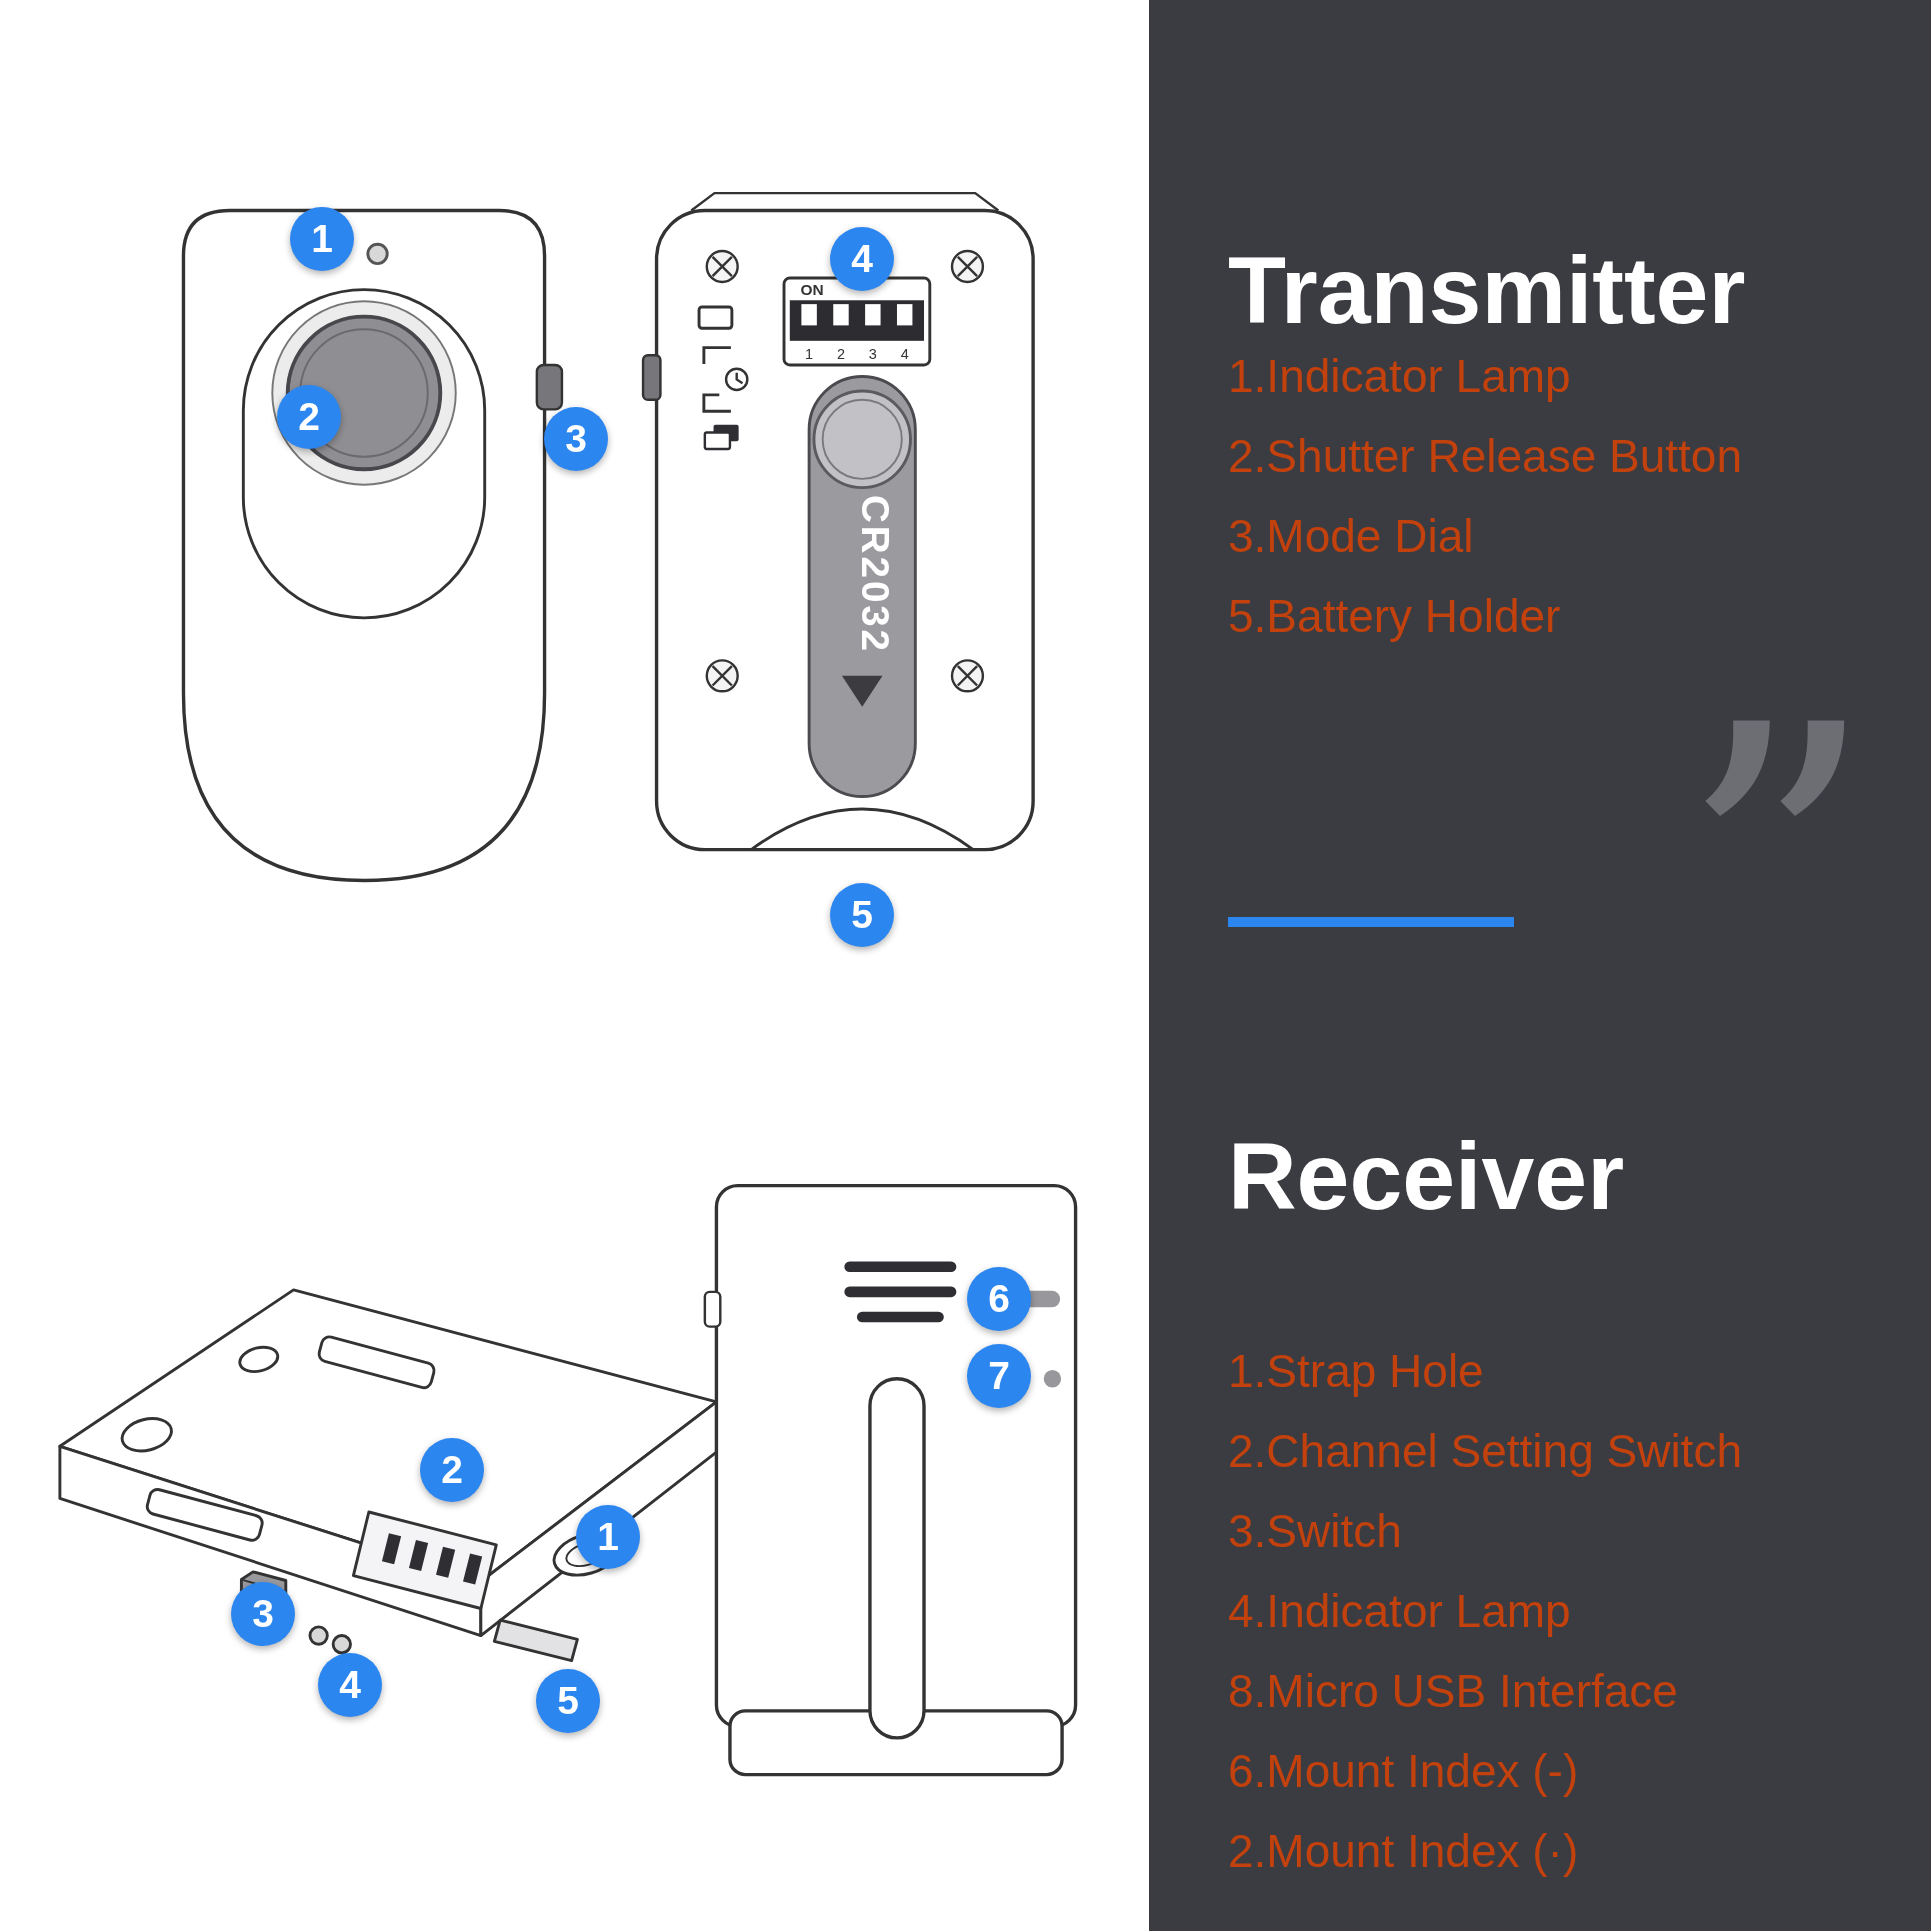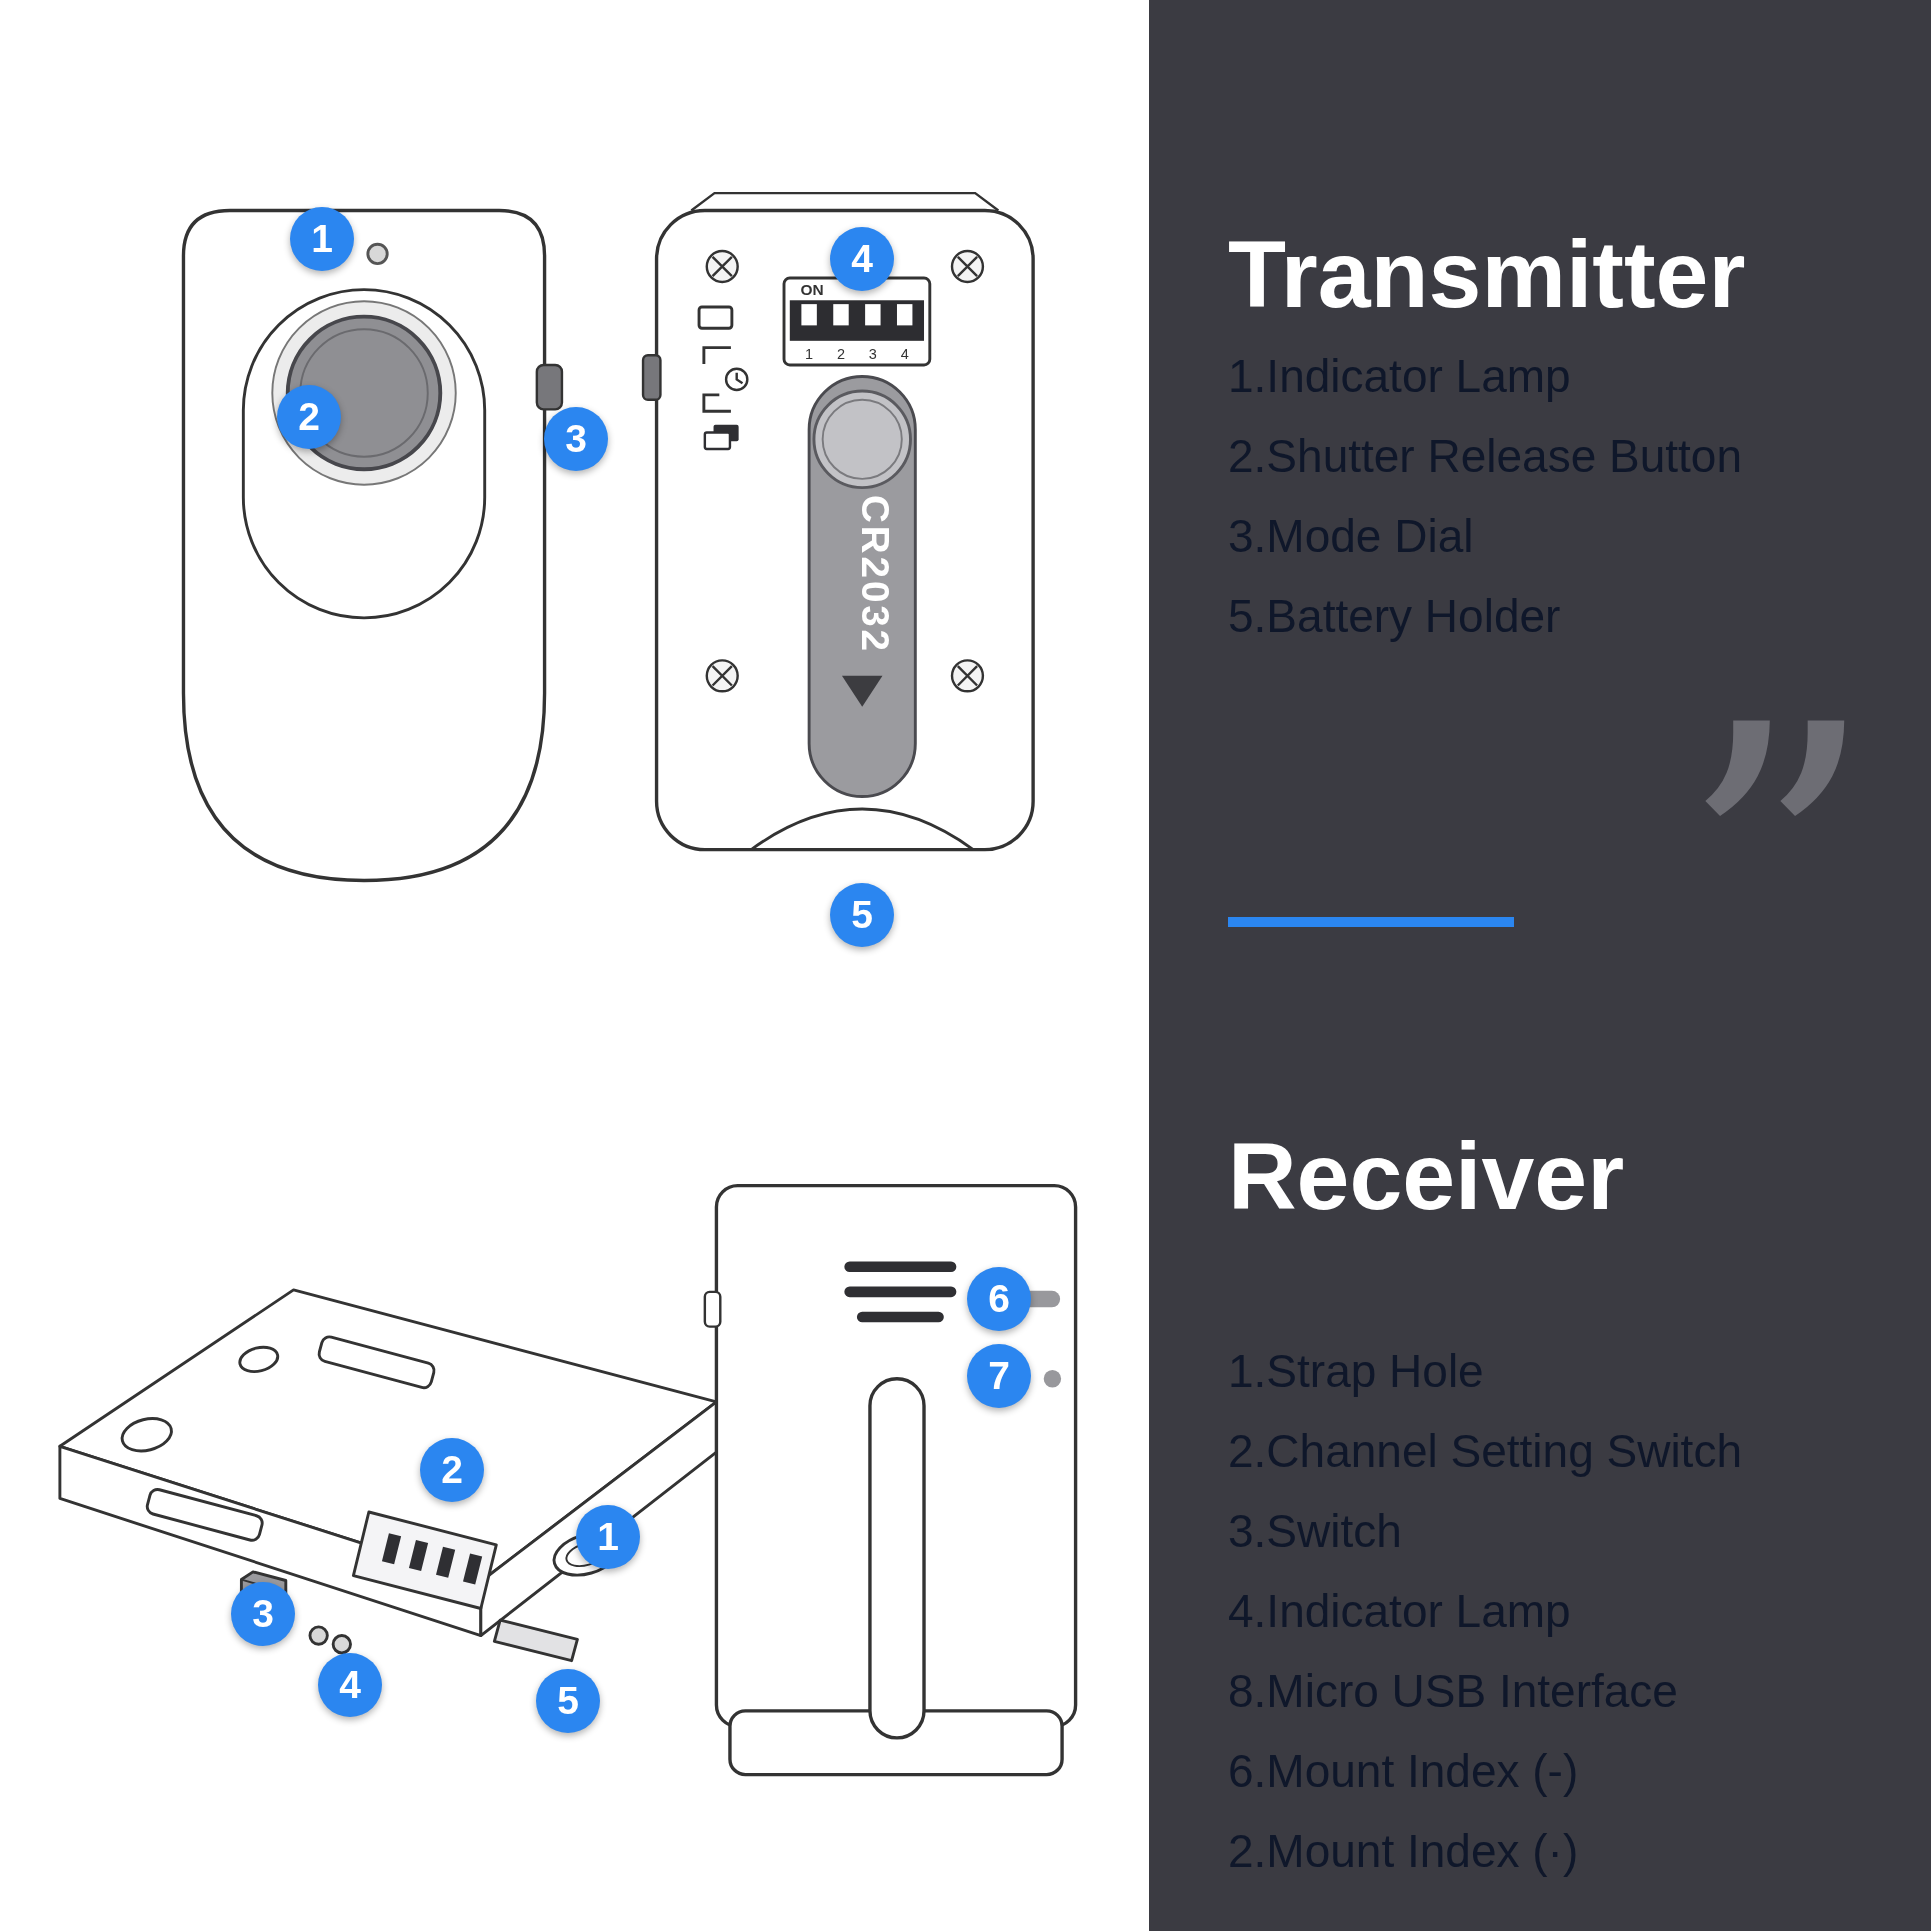--- a/index.html
+++ b/index.html
@@ -1,20 +1,20 @@
 <!DOCTYPE html>
 <html style="--accent-blue: #2B86F0; --panel-bg: #3B3B42; --quote-gray: #6D6D74; --line-dark: #333333;"><head>
 <meta charset="utf-8">
 <style>
   html,body{margin:0;padding:0;background:#ffffff;font-family:"Liberation Sans",sans-serif;}
   #stage{position:relative;width:1931px;height:1931px;background:#ffffff;overflow:hidden;}
   #drawing-svg{position:absolute;left:0;top:0;z-index:1;}
   .panel{position:absolute;right:0;top:0;width:782px;height:1931px;background:var(--panel-bg,#3B3B42);z-index:2;}
   .heading{position:absolute;color:#ffffff;font-weight:bold;font-size:95px;line-height:1.1;z-index:3;}
-  .plist{position:absolute;margin:0;padding:0;list-style:none;color:#0f172a;font-size:46px;z-index:3;}
+  .plist{position:absolute;margin:0;padding:0;list-style:none;color:#c2410c;font-size:46px;z-index:3;}
   .plist li{height:80px;line-height:80px;white-space:nowrap;}
   .accent-line{position:absolute;height:9.7px;background:var(--accent-blue,#2B86F0);z-index:3;}
   .quote{position:absolute;font-family:"DejaVu Serif",serif;font-size:386px;color:var(--quote-gray,#6D6D74);line-height:1;z-index:3;}
   .badge{position:absolute;width:64px;height:64px;border-radius:50%;
          background:var(--accent-blue,#2B86F0);color:#fff;font-size:39px;font-weight:bold;
          display:flex;align-items:center;justify-content:center;
          transform:translate(-50%,-50%);box-shadow:0 2.9px 7.7px rgba(0,0,0,.3);z-index:5;}
 </style>
 </head>
 <body>
@@ -130,21 +130,21 @@
   <div class="badge" style="left:452px;top:1470px">2</div>
   <div class="badge" style="left:608px;top:1537px">1</div>
   <div class="badge" style="left:263px;top:1614px">3</div>
   <div class="badge" style="left:350px;top:1685px">4</div>
   <div class="badge" style="left:568px;top:1701px">5</div>
   <div class="badge" style="left:999px;top:1299px">6</div>
   <div class="badge" style="left:999px;top:1376px">7</div>
 
   <div class="panel"></div>
 
-  <h1 class="heading" style="left:1228px;top:158px">Transmitter</h1>
+  <h1 class="heading" style="left:1228px;top:174px">Transmitter</h1>
 
   <ul class="plist" style="left:1228px;top:336px">
     <li>1.Indicator Lamp</li>
     <li>2.Shutter Release Button</li>
     <li>3.Mode Dial</li>
     <li>5.Battery Holder</li>
   </ul>
 
   <div class="accent-line" style="left:1228px;top:917px;width:286px"></div>
 

